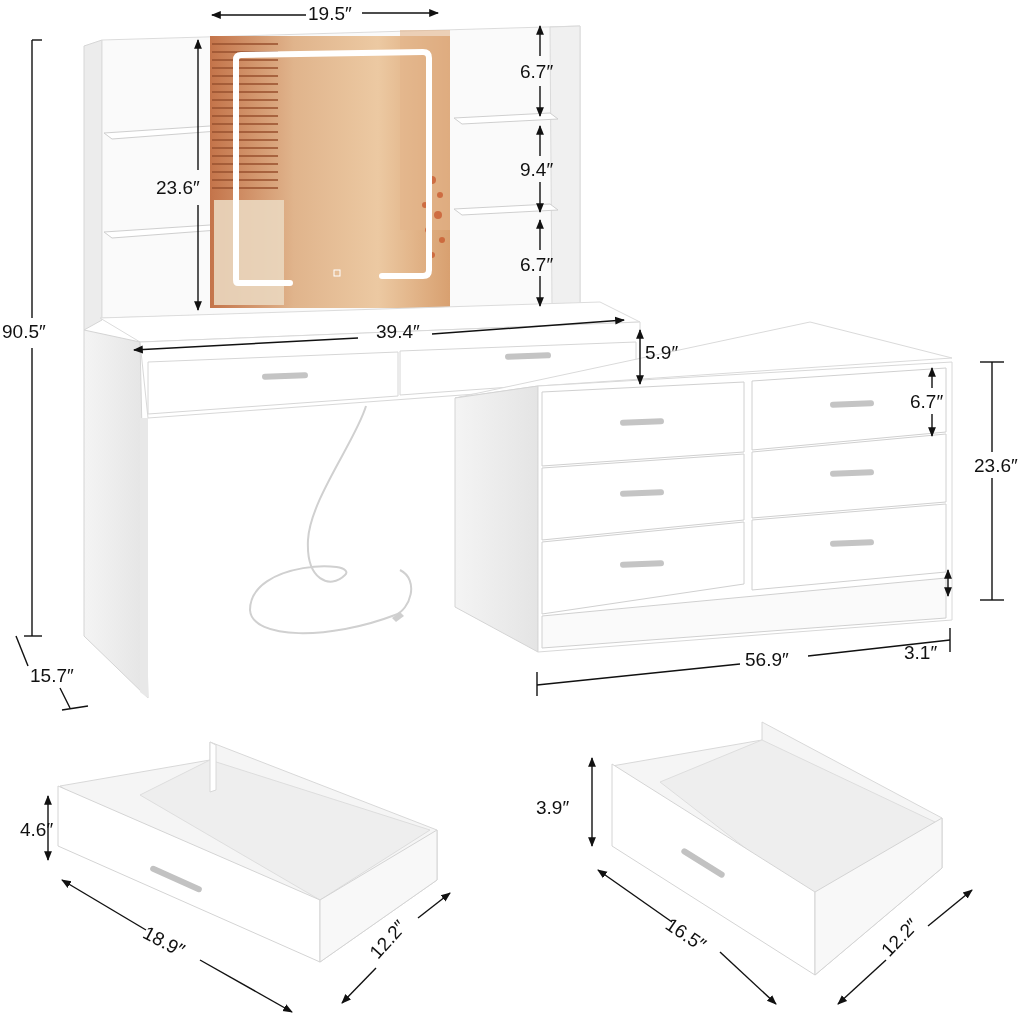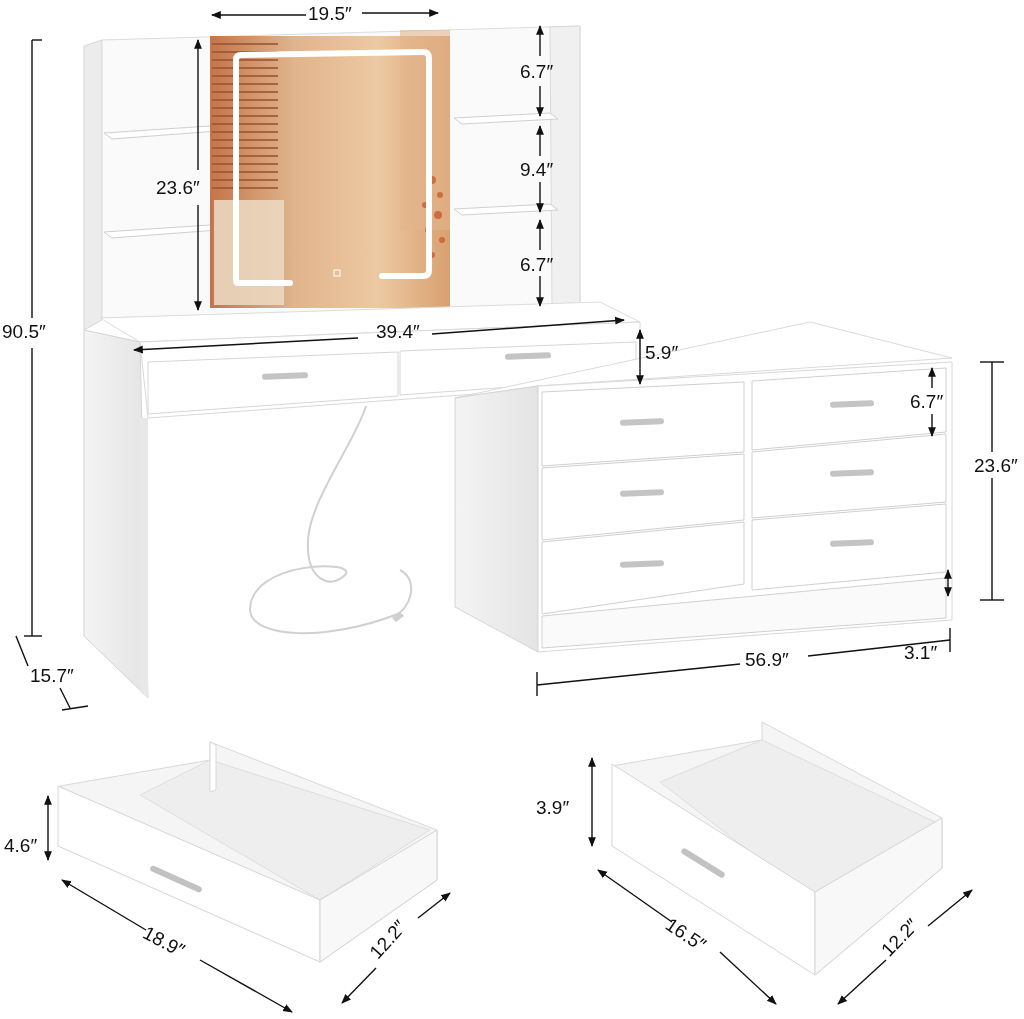--- a/index.html
+++ b/index.html
@@ -213,19 +213,19 @@
 <span class="dim" style="left:24px;top:666px;margin-left:6px;">15.7″</span>
 <span class="dim" style="left:376px;top:322px;">39.4″</span>
 <span class="dim" style="left:645px;top:343px;">5.9″</span>
 <span class="dim" style="left:520px;top:62px;">6.7″</span>
 <span class="dim" style="left:520px;top:160px;">9.4″</span>
 <span class="dim" style="left:520px;top:255px;">6.7″</span>
 <span class="dim" style="left:974px;top:456px;">23.6″</span>
 <span class="dim" style="left:910px;top:392px;">6.7″</span>
 <span class="dim" style="left:904px;top:596px;margin-top:47px;">3.1″</span>
 <span class="dim" style="left:745px;top:650px;">56.9″</span>
-<span class="dim" style="left:4px;top:820px;margin-top:16px;">4.6″</span>
+<span class="dim" style="left:20px;top:820px;">4.6″</span>
 <span class="dim rot" style="left:142px;top:932px;transform:rotate(28deg);">18.9″</span>
 <span class="dim rot" style="left:366px;top:930px;transform:rotate(-48deg);">12.2″</span>
 <span class="dim" style="left:536px;top:798px;">3.9″</span>
 <span class="dim rot" style="left:664px;top:925px;transform:rotate(34deg);">16.5″</span>
 <span class="dim rot" style="left:878px;top:928px;transform:rotate(-46deg);">12.2″</span>
 </div>
 
 </body></html>

